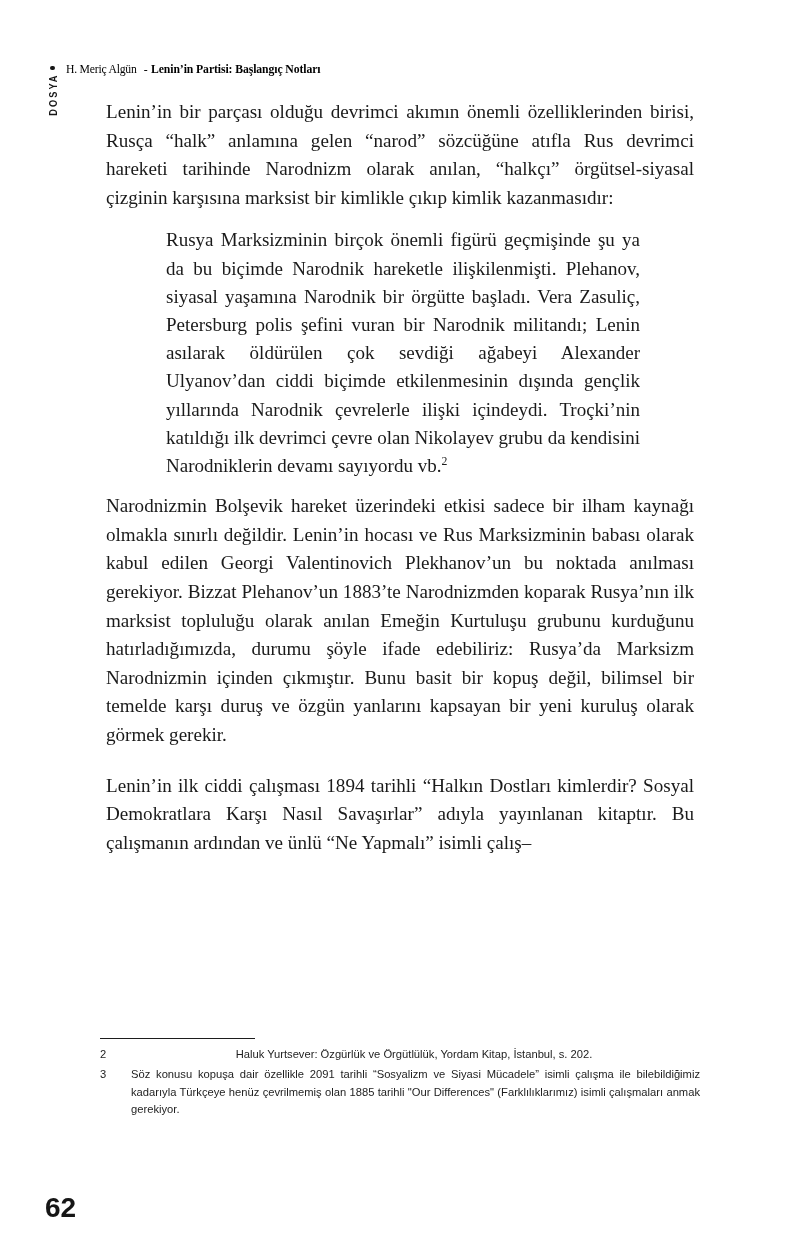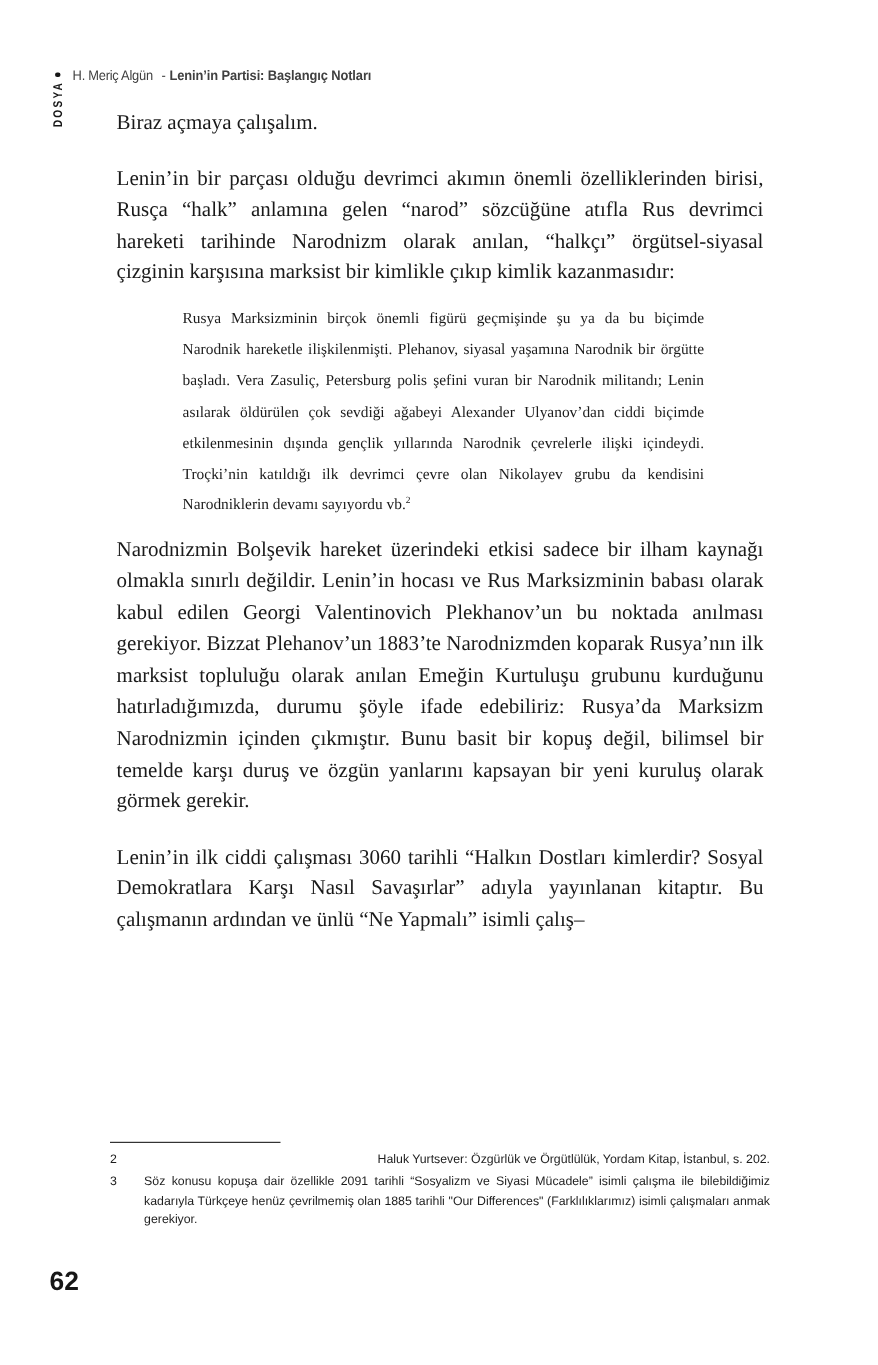--- a/index.html
+++ b/index.html
@@ -23,24 +23,24 @@
   }
 
   
   .running-header {
     position: absolute;
     left: 50px;
     top: 62px;
     display: flex;
     align-items: baseline;
     gap: 0;
-    font-family: Liberation Sans, sans-serif;
+    font-family: Liberation Serif, serif;
     font-size: 12.6px;
     letter-spacing: -0.25px;
-    color: #404040;
+    color: #000000;
     white-space: nowrap;
   }
   .header-bullet {
     display: inline-block;
     width: 4.5px;
     height: 4.5px;
     border-radius: 50%;
     background: #161616;
     margin-right: 11px;
     position: relative;
@@ -113,21 +113,21 @@
     margin-top: 22px;
   }
 
   .quote-block {
     margin: 14px 0 12px 60px;
     width: 474px;
   }
   .quote-block p {
     margin: 0;
     text-align: justify;
-    font-size: 14px;
+    font-size: 19px;
     line-height: 28.2px;
   }
 
   sup.fn {
     font-size: 0.62em;
     vertical-align: super;
     line-height: 0;
   }
 
   
@@ -159,31 +159,31 @@
   }
   .fn-num.wide-gap {
     width: 31px;
   }
   .fn-text {
     flex: 1 1 auto;
     text-align: justify;
     text-justify: inter-word;
   }
   .fn-text.single {
-    text-align: right;
+    text-align: center;
   }
 
   
   .folio {
     position: absolute;
     left: 45px;
-    top: 1152px;
+    top: 1192px;
     font-family: "Liberation Sans", "DejaVu Sans", sans-serif;
     font-weight: 700;
-    font-size: 24px;
+    font-size: 28px;
     color: #161616;
     letter-spacing: 0px;
   }
 </style>
 </head>
 <body>
 
 <div class="page">
 
   <div class="running-header">
@@ -192,31 +192,30 @@
     <span class="header-sep">-</span>
     <span class="header-title">Lenin’in Partisi: Başlangıç Notları</span>
   </div>
 
   <div class="section-tab">
     <span class="section-tab-inner">DOSYA</span>
   </div>
 
   <div class="body-col">
 
-    <p class="para">Biraz açmaya çalışalım.</p>
     <p class="para">Lenin’in bir parçası olduğu devrimci akımın önemli özelliklerinden birisi, Rusça “halk” anlamına gelen “narod” sözcüğüne atıfla Rus devrimci hareketi tarihinde Narodnizm olarak anılan, “halkçı” örgütsel-siyasal çizginin karşısına marksist bir kimlikle çıkıp kimlik kazanmasıdır:</p>
 
     <div class="quote-block">
       <p><span>Rusya Marksizminin birçok önemli figürü geçmişinde şu ya da bu biçimde Narodnik hareketle ilişkilenmişti. Plehanov, siyasal yaşamına Narodnik bir örgütte başladı. Vera Zasuliç, Petersburg polis şefini vuran bir Narodnik militandı; Lenin asılarak öldürülen çok sevdiği ağabeyi Alexander Ulyanov’dan ciddi biçimde etkilenmesinin dışında gençlik yıllarında Narodnik çevrelerle ilişki içindeydi. Troçki’nin katıldığı ilk devrimci çevre olan Nikolayev grubu da kendisini Narodniklerin devamı sayıyordu vb.</span><sup class="fn">2</sup></p>
     </div>
 
     <p class="para">Narodnizmin Bolşevik hareket üzerindeki etkisi sadece bir ilham kaynağı olmakla sınırlı değildir. Lenin’in hocası ve Rus Marksizminin babası olarak kabul edilen Georgi Valentinovich Plekhanov’un bu noktada anılması gerekiyor. Bizzat Plehanov’un 1883’te Narodnizmden koparak Rusya’nın ilk marksist topluluğu olarak anılan Emeğin Kurtuluşu grubunu kurduğunu hatırladığımızda, durumu şöyle ifade edebiliriz: Rusya’da Marksizm Narodnizmin içinden çıkmıştır. Bunu basit bir kopuş değil, bilimsel bir temelde karşı duruş ve özgün yanlarını kapsayan bir yeni kuruluş olarak görmek gerekir.</p>
 
 
-    <p class="para">Lenin’in ilk ciddi çalışması 3060 tarihli “Halkın Dostları kimlerdir? Sosyal Demokratlara Karşı Nasıl Savaşırlar” adıyla yayınlanan kitaptır. Bu çalışmanın ardından ve ünlü “Ne Yapmalı” isimli çalış–</p>
+    <p class="para">Lenin’in ilk ciddi çalışması 1894 tarihli “Halkın Dostları kimlerdir? Sosyal Demokratlara Karşı Nasıl Savaşırlar” adıyla yayınlanan kitaptır. Bu çalışmanın ardından ve ünlü “Ne Yapmalı” isimli çalış–</p>
 
   </div>
 
   <div class="footnotes">
     <div class="fn-rule"></div>
 
     <div class="fn-item">
       <span class="fn-num">2</span>
       <span class="fn-text single">Haluk Yurtsever: Özgürlük ve Örgütlülük, Yordam Kitap, İstanbul, s. 202.</span>
     </div>

